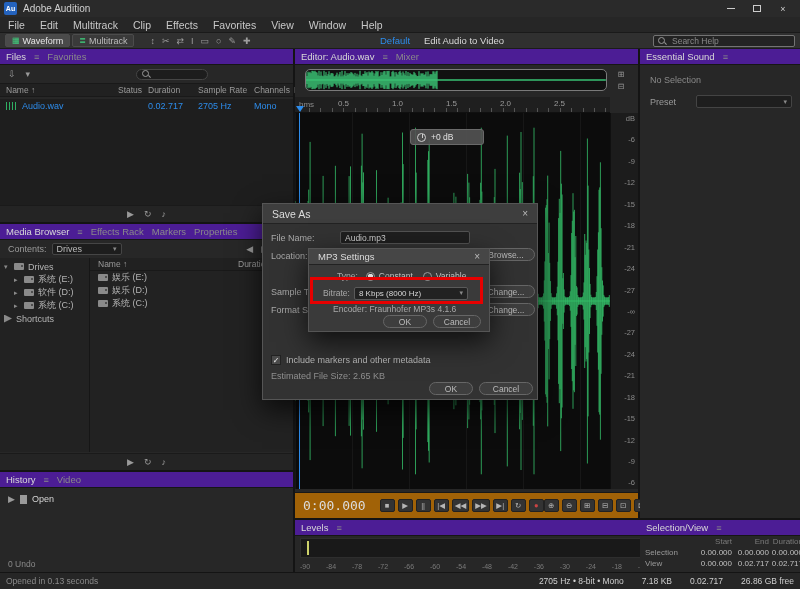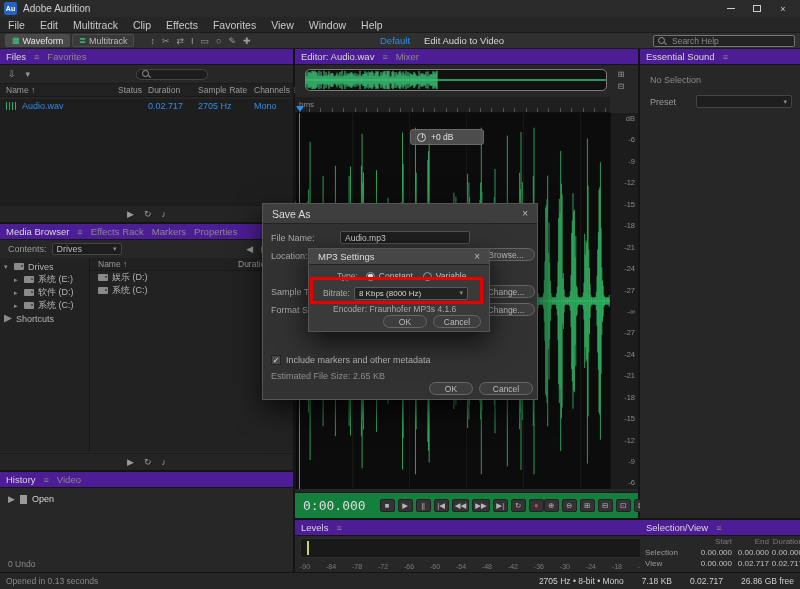--- a/index.html
+++ b/index.html
@@ -92,21 +92,21 @@
   .wavebox{position:absolute;left:0;top:64px;width:315px;height:376px;background:#0c0c0c;background-image:repeating-linear-gradient(90deg,#171717 0 1px,transparent 1px 57px);}
   .wavebox svg{position:absolute;inset:0;width:100%;height:100%;}
   .wavebox svg path,.wavebox svg line{fill:none;}
   .playline{position:absolute;left:4px;top:0;bottom:0;width:1px;background:#2d8ceb;}
   .hud{position:absolute;left:115px;top:16px;width:74px;height:16px;background:rgba(82,82,82,.92);border:1px solid #6a6a6a;border-radius:3px;display:flex;align-items:center;gap:5px;padding:0 6px;}
   .knob{width:9px;height:9px;border:1px solid #cfcfcf;border-radius:50%;position:relative;flex:none;}
   .knob::after{content:"";position:absolute;left:4px;top:0;width:1px;height:4px;background:#cfcfcf;}
   .hudval{color:#e2e2e2;font-size:8.5px;}
   .dbruler{position:absolute;left:315px;top:64px;width:28px;height:376px;background:#1c1c1c;border-left:1px solid #101010;display:flex;flex-direction:column;justify-content:space-between;align-items:flex-end;padding:2px 3px;}
   .dbl,.dbt{color:#8a8a8a;font-size:7.5px;line-height:1;}
-  .transport{position:absolute;left:0;bottom:0;width:343px;height:26px;background:#15803d;border-top:1px solid #181818;display:flex;align-items:center;}
+  .transport{position:absolute;left:0;bottom:0;width:343px;height:26px;background:#a16207;border-top:1px solid #181818;display:flex;align-items:center;}
   .ttime{margin-left:8px;color:#dcdcdc;font-size:13px;font-family:"DejaVu Sans Mono",monospace;}
   .tbtns{display:flex;gap:3px;margin-left:14px;}
   .tbtn{min-width:15px;height:13px;background:#333;border:1px solid #222;border-radius:2px;color:#b5b5b5;font-size:7.5px;display:flex;align-items:center;justify-content:center;padding:0 2px;}
   .tbtn.rec{color:#cc4444;}
   .zbtns{display:flex;gap:3px;margin-left:auto;margin-right:5px;}
 
   
   .levels-panel{left:295px;top:520px;width:400px;height:52px;}
   .meter{position:absolute;left:5px;right:5px;top:18px;height:20px;background:#191919;border:1px solid #2e2e2e;}
   .meterline{position:absolute;left:6px;top:2px;bottom:2px;width:2px;background:#cdd26a;}
@@ -317,20 +317,27 @@
           <span>Shortcuts</span>
         </div>
       </div>
       <div class="mlist">
         <div class="mgrid mhead">
           <span>Name ↑</span>
           <span>Duration</span>
         </div>
         <div>
 
+            <div class="mgrid mrowi">
+              <span class="mname">
+                <span class="drivei"></span>
+                <span>娱乐 (E:)</span>
+              </span>
+              <span></span>
+            </div>
 
             <div class="mgrid mrowi">
               <span class="mname">
                 <span class="drivei"></span>
                 <span>娱乐 (D:)</span>
               </span>
               <span></span>
             </div>
 
             <div class="mgrid mrowi">
@@ -374,20 +381,28 @@
     <div class="overview">
       <svg viewBox="0 0 300 20" preserveAspectRatio="none">
           <path d="M0.0 1.5V18.5M1.0 6.0V14.0M2.0 1.6V18.4M3.0 2.7V17.3M4.0 1.8V18.2M5.0 3.1V16.9M6.0 0.8V19.2M7.0 0.9V19.1M8.0 1.5V18.5M9.0 0.8V19.2M10.0 2.0V18.0M11.0 2.6V17.4M12.0 5.4V14.6M13.0 0.8V19.2M14.0 5.9V14.1M15.0 1.5V18.5M16.0 5.6V14.4M17.0 6.2V13.8M18.0 0.8V19.2M19.0 5.4V14.6M20.0 2.1V17.9M21.0 6.0V14.0M22.0 4.2V15.8M23.0 1.3V18.7M24.0 5.2V14.8M25.0 3.3V16.7M26.0 3.0V17.0M27.0 3.6V16.4M28.0 6.3V13.7M29.0 6.3V13.7M30.0 4.8V15.2M31.0 2.7V17.3M32.0 6.4V13.6M33.0 4.4V15.6M34.0 2.0V18.0M35.0 6.4V13.6M36.0 0.8V19.2M37.0 6.3V13.7M38.0 4.7V15.3M39.0 1.1V18.9M40.0 5.8V14.2M41.0 3.1V16.9M42.0 4.8V15.2M43.0 3.2V16.8M44.0 3.7V16.3M45.0 2.1V17.9M46.0 2.7V17.3M47.0 3.8V16.2M48.0 5.3V14.7M49.0 2.9V17.1M50.0 6.3V13.7M51.0 3.7V16.3M52.0 6.5V13.5M53.0 4.6V15.4M54.0 0.8V19.2M55.0 5.4V14.6M56.0 6.2V13.8M57.0 3.9V16.1M58.0 4.0V16.0M59.0 1.2V18.8M60.0 3.3V16.7M61.0 2.1V17.9M62.0 5.6V14.4M63.0 1.5V18.5M64.0 2.6V17.4M65.0 2.3V17.7M66.0 1.0V19.0M67.0 2.5V17.5M68.0 5.8V14.2M69.0 3.4V16.6M70.0 1.0V19.0M71.0 2.1V17.9M72.0 1.1V18.9M73.0 6.5V13.5M74.0 5.8V14.2M75.0 2.2V17.8M76.0 5.0V15.0M77.0 2.3V17.7M78.0 1.0V19.0M79.0 1.2V18.8M80.0 4.6V15.4M81.0 0.9V19.1M82.0 1.1V18.9M83.0 0.8V19.2M84.0 6.5V13.5M85.0 6.4V13.6M86.0 1.9V18.1M87.0 0.8V19.2M88.0 2.3V17.7M89.0 6.5V13.5M90.0 2.0V18.0M91.0 3.6V16.4M92.0 5.0V15.0M93.0 2.0V18.0M94.0 0.8V19.2M95.0 2.7V17.3M96.0 5.5V14.5M97.0 1.5V18.5M98.0 3.3V16.7M99.0 5.2V14.8M100.0 1.0V19.0M101.0 5.8V14.2M102.0 2.0V18.0M103.0 6.1V13.9M104.0 2.9V17.1M105.0 4.1V15.9M106.0 4.6V15.4M107.0 4.6V15.4M108.0 1.9V18.1M109.0 3.2V16.8M110.0 4.8V15.2M111.0 6.1V13.9M112.0 6.0V14.0M113.0 1.2V18.8M114.0 5.7V14.3M115.0 3.3V16.7M116.0 3.6V16.4M117.0 3.3V16.7M118.0 5.0V15.0M119.0 4.3V15.7M120.0 1.7V18.3M121.0 6.4V13.6M122.0 1.4V18.6M123.0 6.3V13.7M124.0 4.3V15.7M125.0 4.2V15.8M126.0 4.3V15.7M127.0 1.3V18.7M128.0 1.5V18.5M129.0 3.7V16.3M130.0 1.5V18.5M131.0 0.8V19.2M132.0 9.5V10.5M133.0 9.5V10.5M134.0 9.5V10.5M135.0 9.5V10.5M136.0 9.5V10.5M137.0 9.5V10.5M138.0 9.5V10.5M139.0 9.5V10.5M140.0 9.5V10.5M141.0 9.5V10.5M142.0 9.5V10.5M143.0 9.5V10.5M144.0 9.5V10.5M145.0 9.5V10.5M146.0 9.5V10.5M147.0 9.5V10.5M148.0 9.5V10.5M149.0 9.5V10.5M150.0 9.5V10.5M151.0 9.5V10.5M152.0 9.5V10.5M153.0 9.5V10.5M154.0 9.5V10.5M155.0 9.5V10.5M156.0 9.5V10.5M157.0 9.5V10.5M158.0 9.5V10.5M159.0 9.5V10.5M160.0 9.5V10.5M161.0 9.5V10.5M162.0 9.5V10.5M163.0 9.5V10.5M164.0 9.5V10.5M165.0 9.5V10.5M166.0 9.5V10.5M167.0 9.5V10.5M168.0 9.5V10.5M169.0 9.5V10.5M170.0 9.5V10.5M171.0 9.5V10.5M172.0 9.5V10.5M173.0 9.5V10.5M174.0 9.5V10.5M175.0 9.5V10.5M176.0 9.5V10.5M177.0 9.5V10.5M178.0 9.5V10.5M179.0 9.5V10.5M180.0 9.5V10.5M181.0 9.5V10.5M182.0 9.5V10.5M183.0 9.5V10.5M184.0 9.5V10.5M185.0 9.5V10.5M186.0 9.5V10.5M187.0 9.5V10.5M188.0 9.5V10.5M189.0 9.5V10.5M190.0 9.5V10.5M191.0 9.5V10.5M192.0 9.5V10.5M193.0 9.5V10.5M194.0 9.5V10.5M195.0 9.5V10.5M196.0 9.5V10.5M197.0 9.5V10.5M198.0 9.5V10.5M199.0 9.5V10.5M200.0 9.5V10.5M201.0 9.5V10.5M202.0 9.5V10.5M203.0 9.5V10.5M204.0 9.5V10.5M205.0 9.5V10.5M206.0 9.5V10.5M207.0 9.5V10.5M208.0 9.5V10.5M209.0 9.5V10.5M210.0 9.5V10.5M211.0 9.5V10.5M212.0 9.5V10.5M213.0 9.5V10.5M214.0 9.5V10.5M215.0 9.5V10.5M216.0 9.5V10.5M217.0 9.5V10.5M218.0 9.5V10.5M219.0 9.5V10.5M220.0 9.5V10.5M221.0 9.5V10.5M222.0 9.5V10.5M223.0 9.5V10.5M224.0 9.5V10.5M225.0 9.5V10.5M226.0 9.5V10.5M227.0 9.5V10.5M228.0 9.5V10.5M229.0 9.5V10.5M230.0 9.5V10.5M231.0 9.5V10.5M232.0 9.5V10.5M233.0 9.5V10.5M234.0 9.5V10.5M235.0 9.5V10.5M236.0 9.5V10.5M237.0 9.5V10.5M238.0 9.5V10.5M239.0 9.5V10.5M240.0 9.5V10.5M241.0 9.5V10.5M242.0 9.5V10.5M243.0 9.5V10.5M244.0 9.5V10.5M245.0 9.5V10.5M246.0 9.5V10.5M247.0 9.5V10.5M248.0 9.5V10.5M249.0 9.5V10.5M250.0 9.5V10.5M251.0 9.5V10.5M252.0 9.5V10.5M253.0 9.5V10.5M254.0 9.5V10.5M255.0 9.5V10.5M256.0 9.5V10.5M257.0 9.5V10.5M258.0 9.5V10.5M259.0 9.5V10.5M260.0 9.5V10.5M261.0 9.5V10.5M262.0 9.5V10.5M263.0 9.5V10.5M264.0 9.5V10.5M265.0 9.5V10.5M266.0 9.5V10.5M267.0 9.5V10.5M268.0 9.5V10.5M269.0 9.5V10.5M270.0 9.5V10.5M271.0 9.5V10.5M272.0 9.5V10.5M273.0 9.5V10.5M274.0 9.5V10.5M275.0 9.5V10.5M276.0 9.5V10.5M277.0 9.5V10.5M278.0 9.5V10.5M279.0 9.5V10.5M280.0 9.5V10.5M281.0 9.5V10.5M282.0 9.5V10.5M283.0 9.5V10.5M284.0 9.5V10.5M285.0 9.5V10.5M286.0 9.5V10.5M287.0 9.5V10.5M288.0 9.5V10.5M289.0 9.5V10.5M290.0 9.5V10.5M291.0 9.5V10.5M292.0 9.5V10.5M293.0 9.5V10.5M294.0 9.5V10.5M295.0 9.5V10.5M296.0 9.5V10.5M297.0 9.5V10.5M298.0 9.5V10.5M299.0 9.5V10.5" stroke="#3fd47f" stroke-width="1"></path>
           <line x1="0" x2="300" y1="10" y2="10" stroke="#3fd47f" stroke-width="1" opacity="0.85"></line>
         </svg>
     </div>
     <span class="ovicon i1">⊞</span>
     <span class="ovicon i2">⊟</span>
     <div class="ruler">
       <span class="runit">hms</span>
+      <div class="rticks">
+
+      <span class="rtick">0.5</span>
+          <span class="rtick">1.0</span>
+          <span class="rtick">1.5</span>
+          <span class="rtick">2.0</span>
+          <span class="rtick">2.5</span>
+        </div>
       <div class="tickmarks"></div>
       <span class="playhead-tri"></span>
     </div>
     <div class="wavebox">
       <svg viewBox="0 0 315 376" preserveAspectRatio="none">
           <path d="M0.0 88.1V287.9M0.7 117.5V258.5M1.4 122.4V253.6M2.1 122.5V253.5M2.7 103.5V272.5M3.4 103.2V272.8M4.1 155.5V220.5M4.8 168.7V207.3M5.5 179.6V196.4M6.2 184.1V191.9M6.8 184.3V191.7M7.5 184.4V191.6M8.2 184.4V191.6M8.9 184.4V191.6M9.6 184.4V191.6M10.3 184.0V192.0M11.0 181.7V194.3M11.6 164.2V211.8M12.3 139.9V236.1M13.0 88.0V288.0M13.7 76.6V299.4M14.4 113.1V262.9M15.1 28.9V347.1M15.8 132.3V243.7M16.4 140.1V235.9M17.1 136.9V239.1M17.8 175.0V201.0M18.5 177.8V198.2M19.2 183.4V192.6M19.9 184.3V191.7M20.5 184.4V191.6M21.2 184.4V191.6M21.9 184.4V191.6M22.6 184.4V191.6M23.3 184.0V192.0M24.0 181.1V194.9M24.7 173.4V202.6M25.3 149.0V227.0M26.0 117.7V258.3M26.7 138.6V237.4M27.4 101.9V274.1M28.1 62.9V313.1M28.8 99.1V276.9M29.4 147.4V228.6M30.1 139.3V236.7M30.8 174.8V201.2M31.5 178.8V197.2M32.2 183.7V192.3M32.9 184.2V191.8M33.6 184.4V191.6M34.2 184.4V191.6M34.9 184.4V191.6M35.6 184.4V191.6M36.3 184.2V191.8M37.0 182.0V194.0M37.7 174.2V201.8M38.3 152.7V223.3M39.0 134.9V241.1M39.7 96.1V279.9M40.4 52.8V323.2M41.1 104.0V272.0M41.8 126.2V249.8M42.5 92.4V283.6M43.1 132.7V243.3M43.8 155.2V220.8M44.5 178.5V197.5M45.2 181.6V194.4M45.9 184.0V192.0M46.6 184.4V191.6M47.3 184.4V191.6M47.9 184.4V191.6M48.6 184.4V191.6M49.3 184.2V191.8M50.0 183.7V192.3M50.7 179.2V196.8M51.4 159.4V216.6M52.0 136.1V239.9M52.7 151.2V224.8M53.4 112.6V263.4M54.1 63.1V312.9M54.8 91.0V285.0M55.5 53.4V322.6M56.2 112.3V263.7M56.8 168.9V207.1M57.5 174.7V201.3M58.2 179.5V196.5M58.9 183.9V192.1M59.6 184.3V191.7M60.3 184.4V191.6M60.9 184.4V191.6M61.6 184.4V191.6M62.3 184.3V191.7M63.0 184.0V192.0M63.7 182.0V194.0M64.4 167.9V208.1M65.1 135.8V240.2M65.7 128.4V247.6M66.4 52.7V323.3M67.1 20.7V355.3M67.8 69.4V306.6M68.5 59.4V316.6M69.2 133.7V242.3M69.8 126.2V249.8M70.5 160.3V215.7M71.2 180.2V195.8M71.9 182.9V193.1M72.6 184.3V191.7M73.3 184.4V191.6M74.0 184.4V191.6M74.6 184.4V191.6M75.3 184.4V191.6M76.0 184.2V191.8M76.7 182.1V193.9M77.4 174.4V201.6M78.1 150.8V225.2M78.8 132.0V244.0M79.4 122.6V253.4M80.1 93.6V282.4M80.8 111.2V264.8M81.5 57.2V318.8M82.2 101.6V274.4M82.9 155.2V220.8M83.5 164.0V212.0M84.2 175.2V200.8M84.9 183.5V192.5M85.6 184.2V191.8M86.3 184.4V191.6M87.0 184.4V191.6M87.7 184.4V191.6M88.3 184.4V191.6M89.0 184.2V191.8M89.7 182.3V193.7M90.4 176.8V199.2M91.1 168.5V207.5M91.8 150.7V225.3M92.4 122.7V253.3M93.1 84.7V291.3M93.8 99.4V276.6M94.5 125.2V250.8M95.2 127.5V248.5M95.9 158.8V217.2M96.6 159.4V216.6M97.2 173.9V202.1M97.9 183.0V193.0M98.6 184.1V191.9M99.3 184.4V191.6M100.0 184.4V191.6M100.7 184.4V191.6M101.3 184.4V191.6M102.0 184.4V191.6M102.7 183.0V193.0M103.4 180.4V195.6M104.1 169.3V206.7M104.8 161.0V215.0M105.5 103.7V272.3M106.1 89.3V286.7M106.8 125.4V250.6M107.5 19.5V356.5M108.2 51.1V324.9M108.9 101.7V274.3M109.6 148.0V228.0M110.3 164.0V212.0M110.9 179.8V196.2M111.6 184.0V192.0M112.3 184.3V191.7M113.0 184.4V191.6M113.7 184.4V191.6M114.4 184.4V191.6M115.0 184.4V191.6M115.7 183.9V192.1M116.4 182.1V193.9M117.1 178.5V197.5M117.8 142.5V233.5M118.5 127.8V248.2M119.2 130.6V245.4M119.8 108.6V267.4M120.5 14.7V361.3M121.2 59.6V316.4M121.9 104.8V271.2M122.6 129.5V246.5M123.3 173.8V202.2M123.9 176.8V199.2M124.6 182.8V193.2M125.3 184.3V191.7M126.0 184.4V191.6M126.7 184.4V191.6M127.4 184.4V191.6M128.1 184.4V191.6M128.7 184.0V192.0M129.4 181.8V194.2M130.1 174.4V201.6M130.8 164.6V211.4M131.5 138.1V237.9M132.2 90.9V285.1M132.8 46.9V329.1M133.5 38.2V337.8M134.2 26.5V349.5M134.9 122.3V253.7M135.6 147.3V228.7M136.3 152.6V223.4M137.0 175.5V200.5M137.6 182.2V193.8M138.3 184.3V191.7M139.0 184.4V191.6M139.7 184.4V191.6M140.4 184.4V191.6M141.1 184.4V191.6M141.8 184.2V191.8M142.4 183.5V192.5M143.1 176.0V200.0M143.8 160.1V215.9M144.5 119.7V256.3M145.2 97.2V278.8M145.9 112.7V263.3M146.5 106.1V269.9M147.2 116.7V259.3M147.9 98.4V277.6M148.6 144.2V231.8M149.3 143.0V233.0M150.0 175.1V200.9M150.7 182.6V193.4M151.3 184.0V192.0M152.0 184.4V191.6M152.7 184.4V191.6M153.4 184.4V191.6M154.1 184.4V191.6M154.8 184.3V191.7M155.4 183.2V192.8M156.1 181.8V194.2M156.8 170.7V205.3M157.5 156.8V219.2M158.2 131.7V244.3M158.9 79.8V296.2M159.6 122.8V253.2M160.2 111.7V264.3M160.9 83.7V292.3M161.6 142.1V233.9M162.3 138.2V237.8M163.0 168.8V207.2M163.7 178.5V197.5M164.3 183.2V192.8M165.0 184.3V191.7M165.7 184.4V191.6M166.4 184.4V191.6M167.1 184.4V191.6M167.8 184.4V191.6M168.5 184.1V191.9M169.1 182.6V193.4M169.8 169.7V206.3M170.5 162.4V213.6M171.2 157.5V218.5M171.9 107.4V268.6M172.6 60.9V315.1M173.3 100.2V275.8M173.9 69.6V306.4M174.6 84.3V291.7M175.3 126.9V249.1M176.0 157.4V218.6M176.7 181.0V195.0M177.4 183.2V192.8M178.0 184.3V191.7M178.7 184.4V191.6M179.4 184.4V191.6M180.1 184.4V191.6M180.8 184.4V191.6M181.5 184.1V191.9M182.2 182.6V193.4M182.8 177.9V198.1M183.5 157.1V218.9M184.2 137.9V238.1M184.9 86.9V289.1M185.6 69.7V306.3M186.3 14.7V361.3M186.9 78.6V297.4M187.6 130.1V245.9M188.3 152.0V224.0M189.0 168.1V207.9M189.7 171.0V205.0M190.4 182.2V193.8M191.1 184.1V191.9M191.7 184.4V191.6M192.4 184.4V191.6M193.1 184.4V191.6M193.8 184.4V191.6M194.5 184.3V191.7M195.2 182.7V193.3M195.8 179.0V197.0M196.5 174.0V202.0M197.2 136.5V239.5M197.9 129.1V246.9M198.6 111.6V264.4M199.3 84.1V291.9M200.0 55.9V320.1M200.6 100.6V275.4M201.3 112.1V263.9M202.0 153.9V222.1M202.7 172.1V203.9M203.4 181.1V194.9M204.1 183.7V192.3M204.8 184.4V191.6M205.4 184.4V191.6M206.1 184.4V191.6M206.8 184.4V191.6M207.5 184.3V191.7M208.2 183.6V192.4M208.9 180.2V195.8M209.5 176.2V199.8M210.2 140.0V236.0M210.9 119.4V256.6M211.6 108.3V267.7M212.3 22.6V353.4M213.0 107.2V268.8M213.7 128.6V247.4M214.3 140.3V235.7M215.0 164.7V211.3M215.7 169.2V206.8M216.4 179.7V196.3M217.1 183.7V192.3M217.8 184.3V191.7M218.4 184.4V191.6M219.1 184.4V191.6M219.8 184.4V191.6M220.5 184.4V191.6M221.2 184.0V192.0M221.9 180.5V195.5M222.6 176.8V199.2M223.2 166.0V210.0M223.9 126.3V249.7M224.6 59.7V316.3M225.3 76.1V299.9M226.0 19.0V357.0M226.7 135.8V240.2M227.3 69.1V306.9M228.0 149.3V226.7M228.7 166.5V209.5M229.4 174.5V201.5M230.1 182.2V193.8M230.8 184.3V191.7M231.5 184.4V191.6M232.1 184.4V191.6M232.8 184.4V191.6M233.5 184.4V191.6M234.2 184.2V191.8M234.9 182.4V193.6M235.6 180.3V195.7M236.3 167.8V208.2M236.9 148.6V227.4M237.6 107.6V268.4M238.3 63.2V312.8M239.0 14.7V361.3M239.7 97.4V278.6M240.4 117.2V258.8M241.0 110.2V265.8M241.7 153.3V222.7M242.4 175.8V200.2M243.1 180.8V195.2M243.8 184.1V191.9M244.5 184.4V191.6M245.2 184.4V191.6M245.8 184.4V191.6M246.5 184.4V191.6M247.2 184.3V191.7M247.9 183.2V192.8M248.6 180.4V195.6M249.3 167.4V208.6M249.9 148.4V227.6M250.6 94.7V281.3M251.3 92.1V283.9M252.0 86.2V289.8M252.7 62.6V313.4M253.4 140.0V236.0M254.1 109.6V266.4M254.7 149.8V226.2M255.4 168.1V207.9M256.1 180.2V195.8M256.8 183.8V192.2M257.5 184.4V191.6M258.2 184.4V191.6M258.8 184.4V191.6M259.5 184.4V191.6M260.2 184.3V191.7M260.9 183.8V192.2M261.6 180.3V195.7M262.3 173.7V202.3M263.0 148.7V227.3M263.6 105.1V270.9M264.3 85.8V290.2M265.0 99.9V276.1M265.7 37.9V338.1M266.4 70.7V305.3M267.1 81.5V294.5M267.8 165.2V210.8M268.4 160.0V216.0M269.1 176.4V199.6M269.8 183.2V192.8M270.5 184.3V191.7M271.2 184.4V191.6M271.9 184.4V191.6M272.5 184.4V191.6M273.2 184.4V191.6M273.9 184.0V192.0M274.6 182.9V193.1M275.3 178.3V197.7M276.0 162.1V213.9M276.7 120.0V256.0M277.3 107.8V268.2M278.0 80.2V295.8M278.7 98.6V277.4M279.4 96.8V279.2M280.1 144.2V231.8M280.8 123.0V253.0M281.4 173.0V203.0M282.1 174.4V201.6M282.8 182.1V193.9M283.5 184.2V191.8M284.2 184.4V191.6M284.9 184.4V191.6M285.6 184.4V191.6M286.2 184.4V191.6M286.9 184.2V191.8M287.6 183.5V192.5M288.3 179.5V196.5M289.0 169.4V206.6M289.7 121.0V255.0M290.3 141.8V234.2M291.0 127.5V248.5M291.7 129.9V246.1M292.4 25.5V350.5M293.1 72.6V303.4M293.8 136.5V239.5M294.5 155.0V221.0M295.1 170.9V205.1M295.8 181.7V194.3M296.5 183.9V192.1M297.2 184.4V191.6M297.9 184.4V191.6M298.6 184.4V191.6M299.3 184.4V191.6M299.9 184.3V191.7M300.6 183.9V192.1M301.3 179.0V197.0M302.0 163.2V212.8M302.7 136.5V239.5M303.4 119.3V256.7M304.0 76.8V299.2M304.7 74.4V301.6M305.4 49.3V326.7M306.1 115.2V260.8M306.8 154.2V221.8M307.5 167.5V208.5M308.2 172.4V203.6M308.8 181.9V194.1M309.5 183.6V192.4M310.2 184.3V191.7M310.9 184.4V191.6M311.6 184.4V191.6M312.3 184.4V191.6M312.9 184.4V191.6M313.6 184.1V191.9M314.3 182.1V193.9" stroke="#35c26a" stroke-width="0.8"></path>
           <line x1="0" x2="315" y1="188" y2="188" stroke="#35c26a" stroke-width="1" opacity="0.85"></line>
         </svg>
       <div class="playline"></div>
       <div class="hud">

